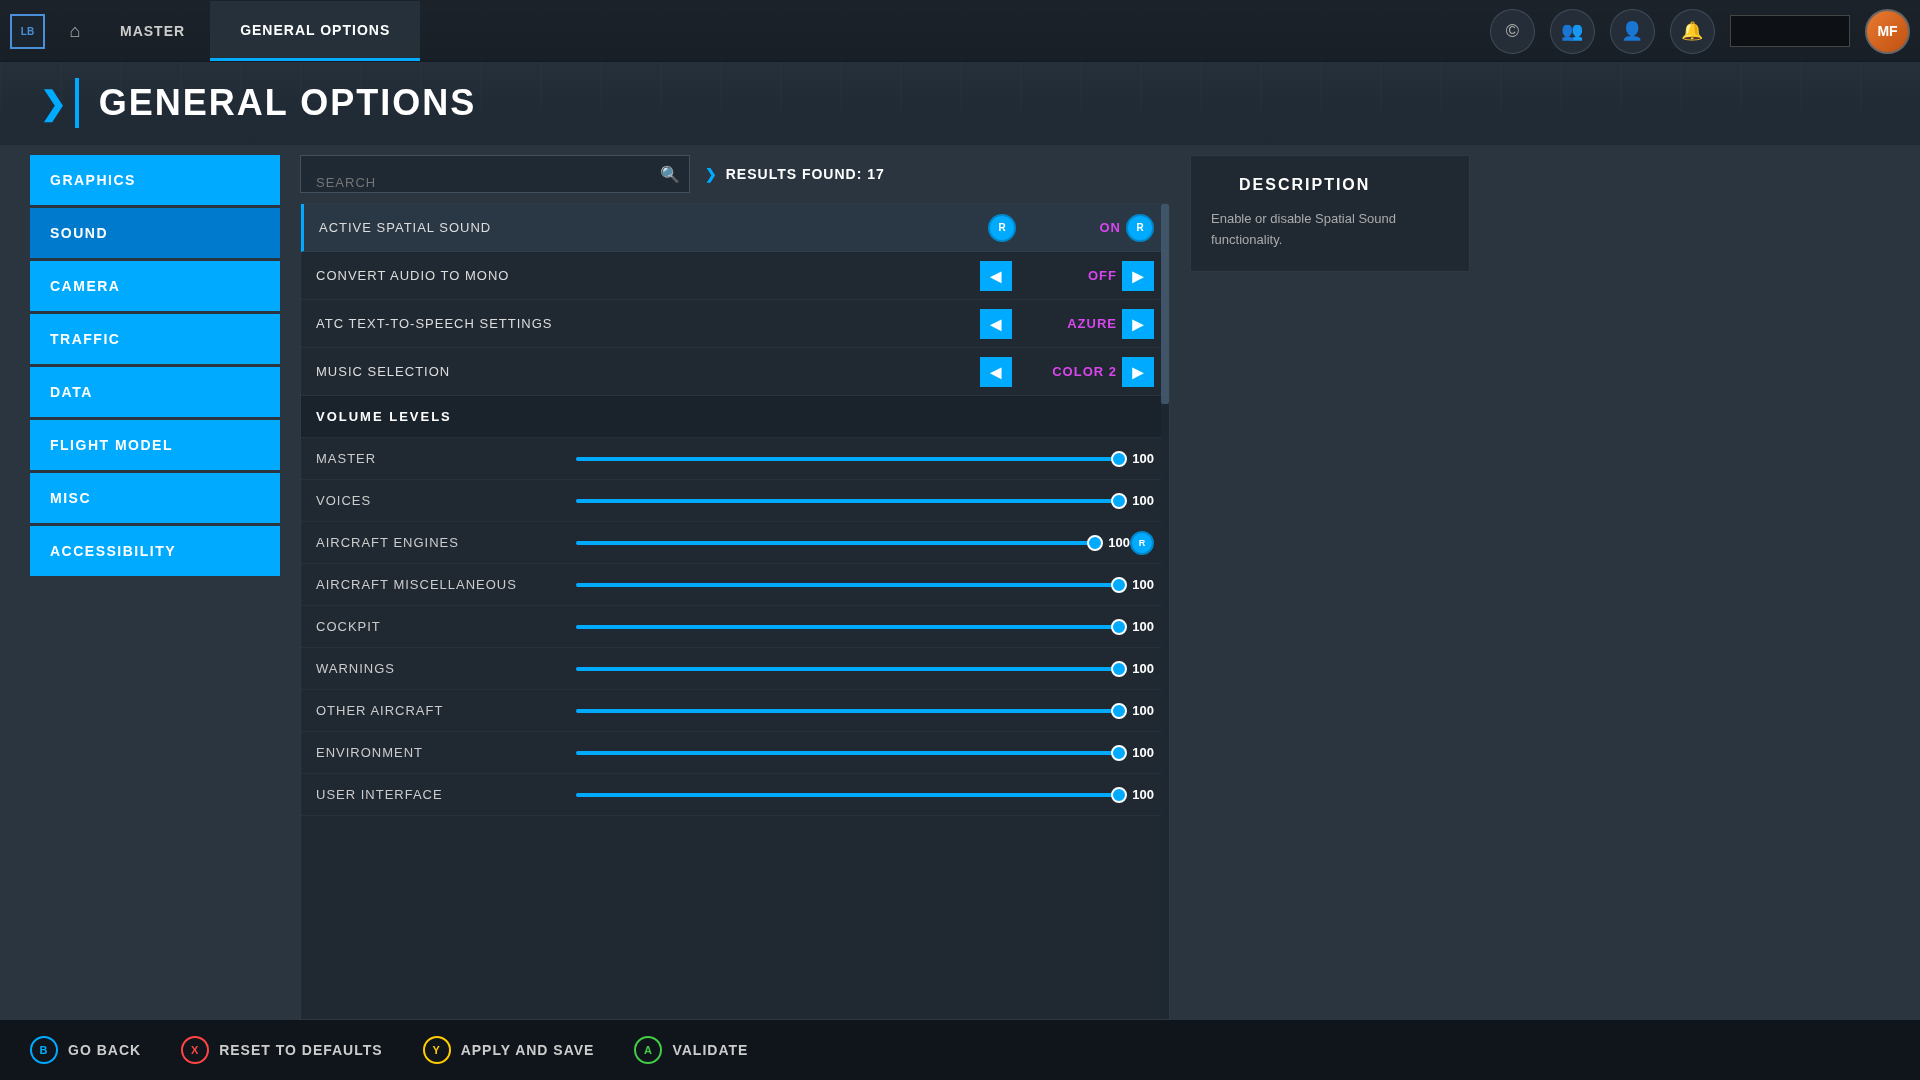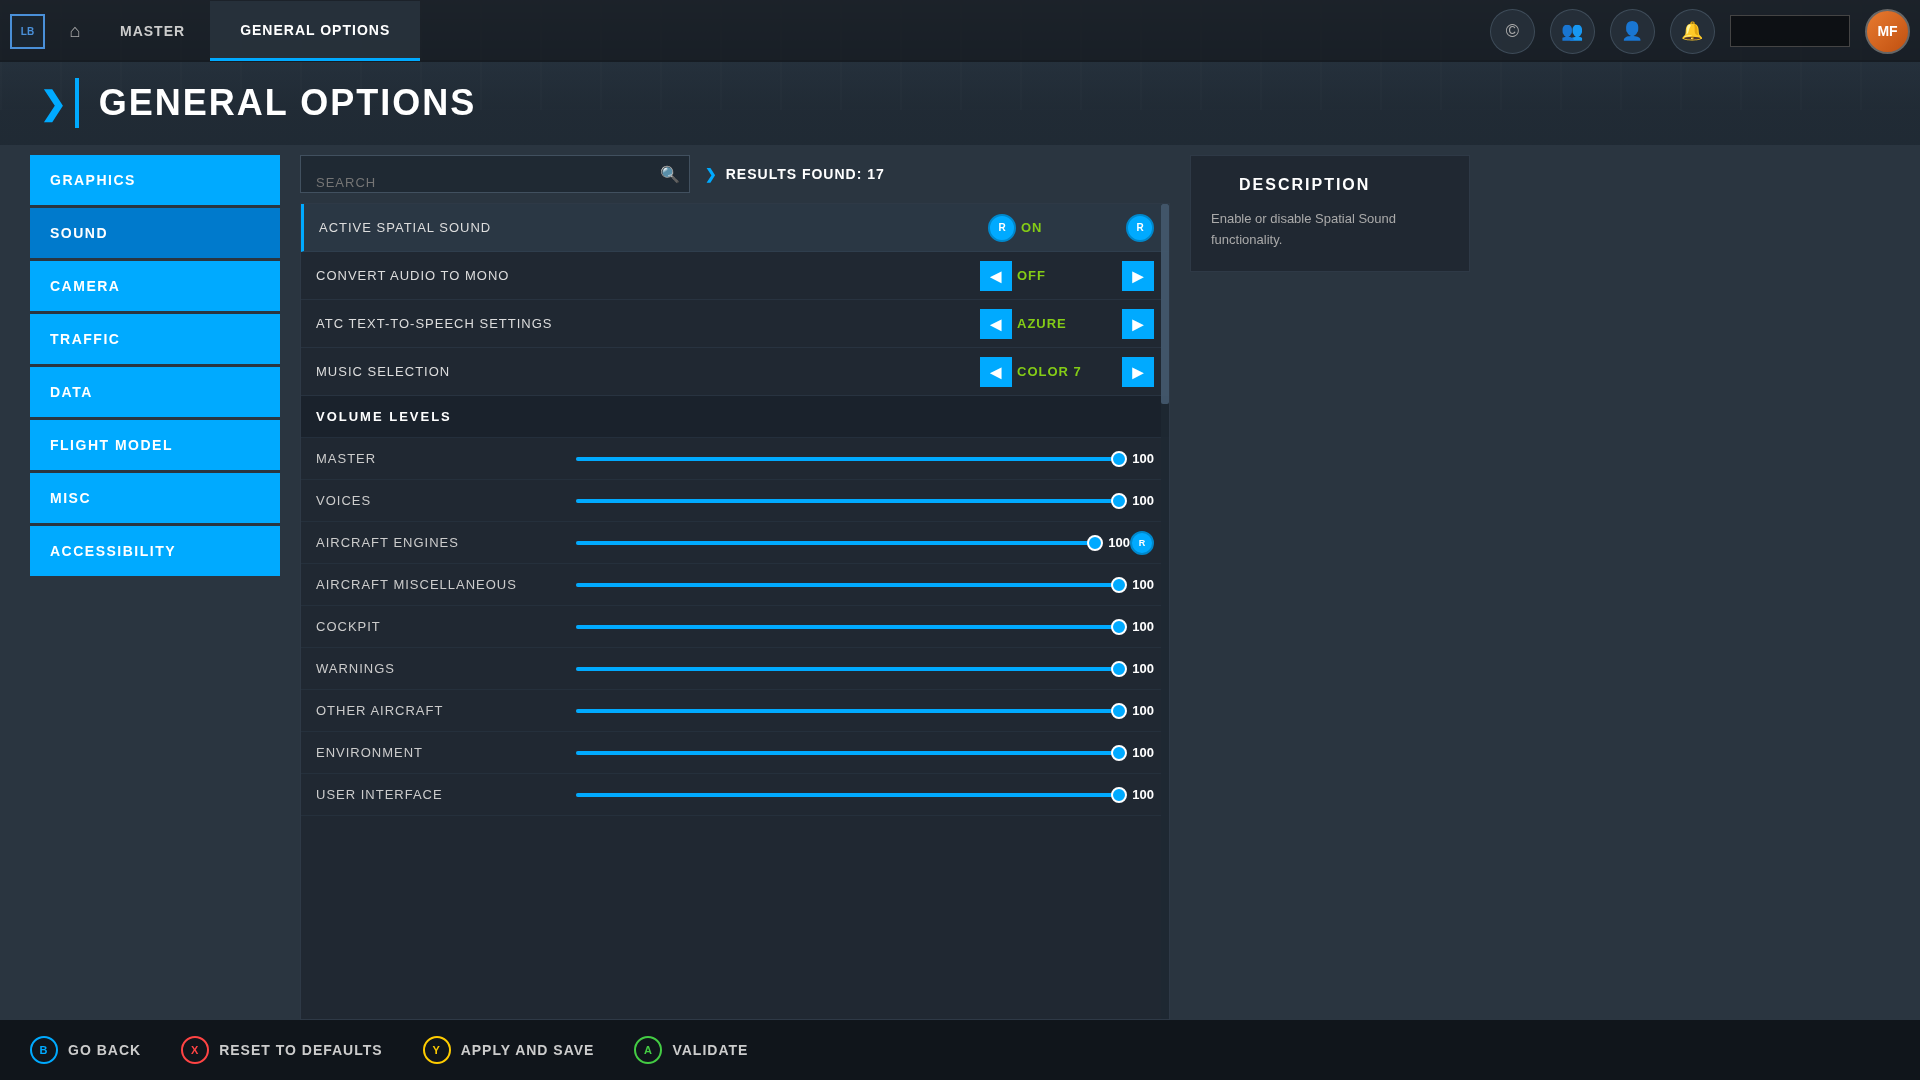--- a/index.html
+++ b/index.html
@@ -304,22 +304,22 @@
       display: flex;
       align-items: center;
       justify-content: center;
       color: #fff;
       font-size: 14px;
       font-weight: bold;
     }
 
     .option-value {
       min-width: 100px;
-      text-align: left;
-      color: #84cc16;
+      text-align: right;
+      color: #d946ef;
       font-size: 13px;
       font-weight: bold;
       letter-spacing: 1px;
     }
 
     .reset-btn {
       width: 28px;
       height: 28px;
       border-radius: 50%;
       background: #00aaff;
@@ -604,21 +604,21 @@
             <button class="ctrl-btn">◀</button>
             <span class="option-value">AZURE</span>
             <button class="ctrl-btn">▶</button>
           </div>
         </div>
 
         <div class="option-row">
           <span class="option-label">MUSIC SELECTION</span>
           <div class="option-controls">
             <button class="ctrl-btn">◀</button>
-            <span class="option-value">COLOR 7</span>
+            <span class="option-value">COLOR 2</span>
             <button class="ctrl-btn">▶</button>
           </div>
         </div>
 
         <div class="section-header">
           <span class="section-title">VOLUME LEVELS</span>
         </div>
 
         <div class="slider-row">
           <span class="slider-label">MASTER</span>

